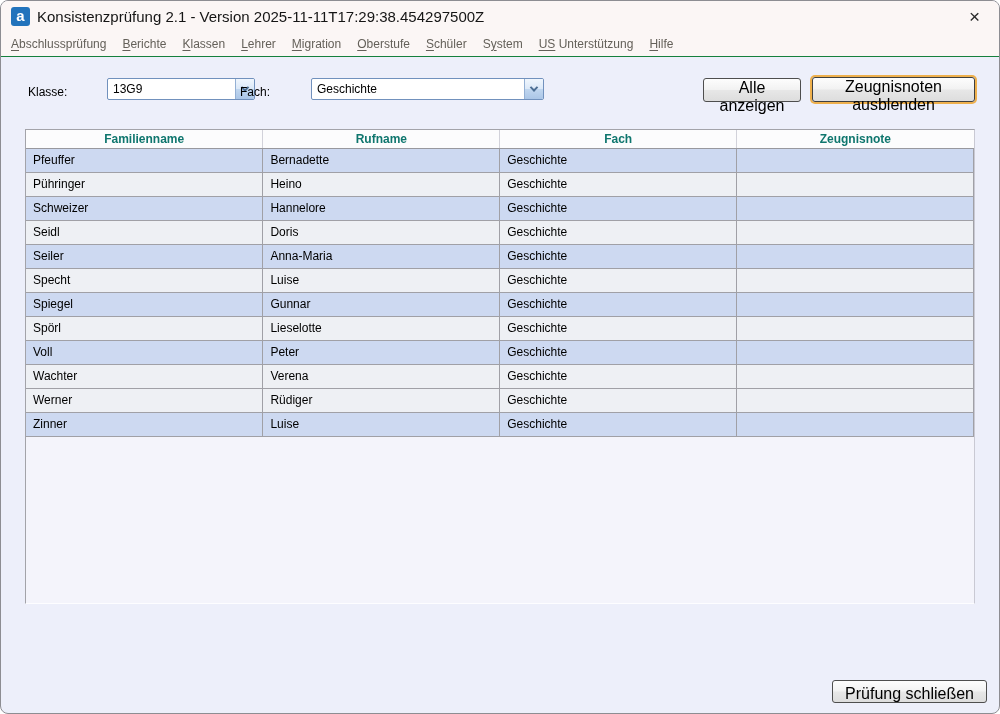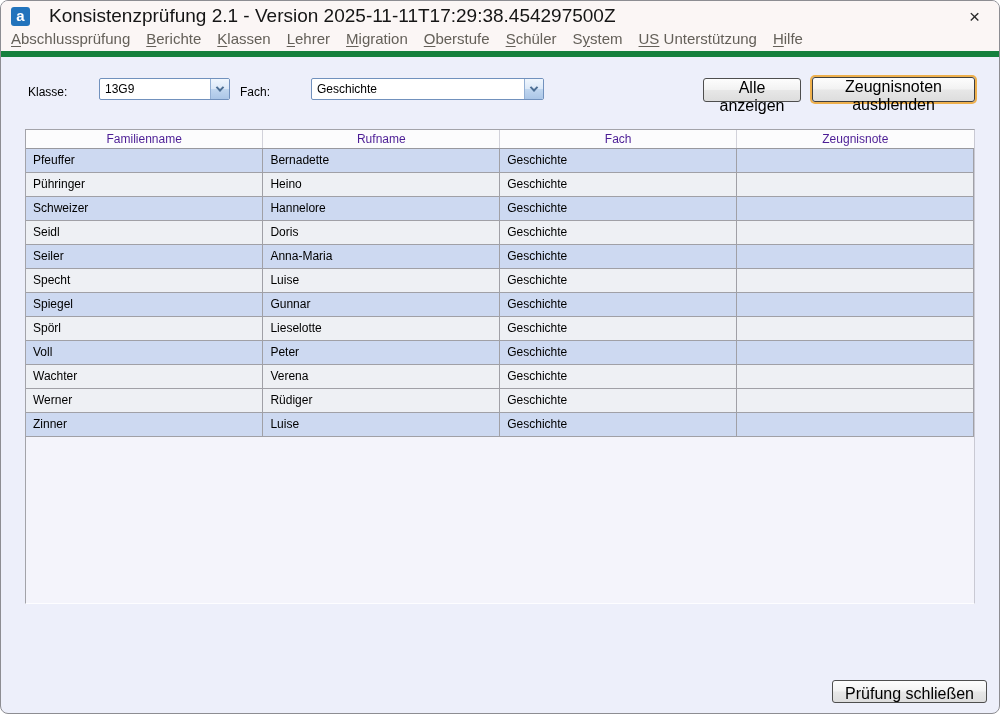--- a/index.html
+++ b/index.html
@@ -30,37 +30,37 @@
     padding:0 10px;
   }
   .app-icon{
     width:19px;height:19px;
     background:var(--icon-bg);
     color:#fff;border-radius:3px;
     font-size:15px;font-weight:bold;line-height:17px;
     text-align:center;flex:0 0 auto;
   }
   .title-text{
-    margin-left:19px;font-size:19px;color:#151515;
+    margin-left:7px;font-size:15px;color:#151515;
     white-space:nowrap;overflow:hidden;
   }
   .close-btn{
     position:absolute;right:13px;top:2px;
     font-size:19px;color:#2a2a2a;
     padding:2px 6px;line-height:24px;
     cursor:default;font-weight:400;
   }
   
   .menubar{
     position:absolute;top:30px;left:0;right:0;height:26px;
     background:#fbf6f5;
-    border-bottom:6px solid #15803d;
-    display:flex;align-items:flex-end;
+    border-bottom:1px solid #15803d;
+    display:flex;align-items:center;
     padding-left:2px;
-    font-size:15px;color:#646059;
+    font-size:12px;color:#646059;
   }
   .menu-item{padding:4px 8px;white-space:nowrap;cursor:default;}
   .menu-item .akey{text-decoration:underline;text-underline-offset:2px;}
   
   .lbl{
     position:absolute;font-size:12px;color:#000;
   }
   .combo{
     position:absolute;height:22px;
     background:#fff;
@@ -111,21 +111,21 @@
   }
   .grid table{
     width:100%;
     border-collapse:collapse;
     table-layout:fixed;
     font-size:12px;
   }
   .grid th{
     height:18px;
     background:#fcfcfd;
-    font-weight:normal;color:#4c1d95;
+    font-weight:bold;color:#0f766e;
     text-align:center;
     border-bottom:1px solid #98989e;
     border-right:1px solid #d2d2da;
     overflow:hidden;white-space:nowrap;
   }
   .grid th:last-child{border-right:none;}
   .grid td{
     height:24px;
     padding:0 2px 0 7px;
     border-bottom:1px solid #a0a0a6;
@@ -160,21 +160,21 @@
       <div class="menu-item"><span></span><span class="akey">M</span><span>igration</span></div>
       <div class="menu-item"><span></span><span class="akey">O</span><span>berstufe</span></div>
       <div class="menu-item"><span></span><span class="akey">S</span><span>chüler</span></div>
       <div class="menu-item"><span>S</span><span class="akey">y</span><span>stem</span></div>
       <div class="menu-item"><span></span><span class="akey">US</span><span> Unterstützung</span></div>
       <div class="menu-item"><span></span><span class="akey">H</span><span>ilfe</span></div>
     </div>
 
   <span class="lbl" style="left:27px;top:84px">Klasse:</span>
 
-  <div class="combo" style="left:98px;top:77px;width:131px">
+  <div class="combo" style="left:106px;top:77px;width:148px">
     <span class="value">13G9</span>
     <span class="arrow-btn">
       <span class="chev"></span>
     </span>
   </div>
 
   <span class="lbl" style="left:239px;top:84px">Fach:</span>
 
   <div class="combo" style="left:310px;top:77px;width:233px">
     <span class="value">Geschichte</span>

